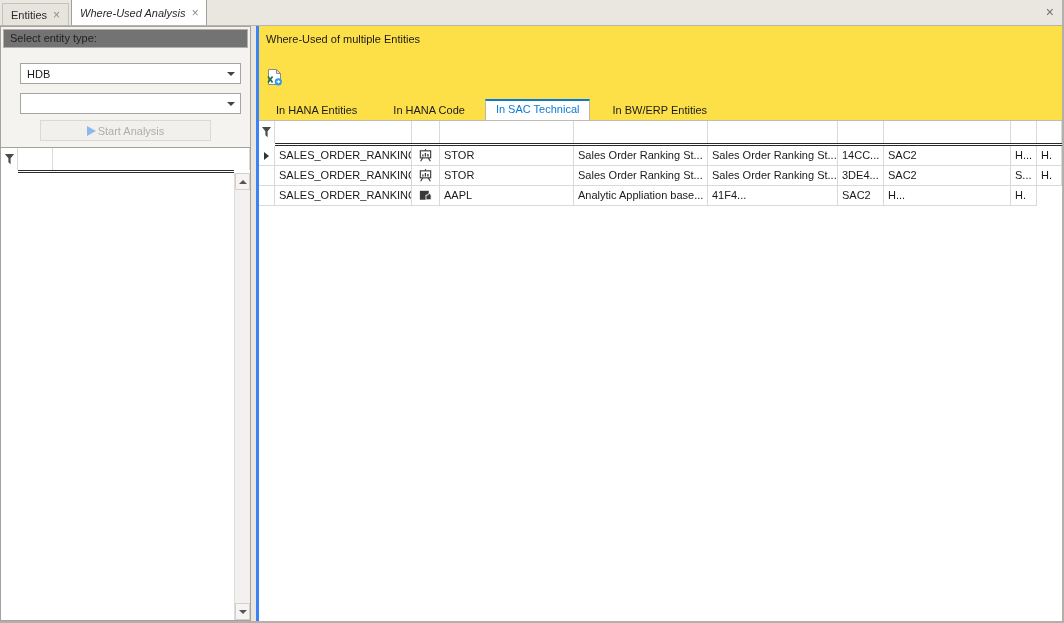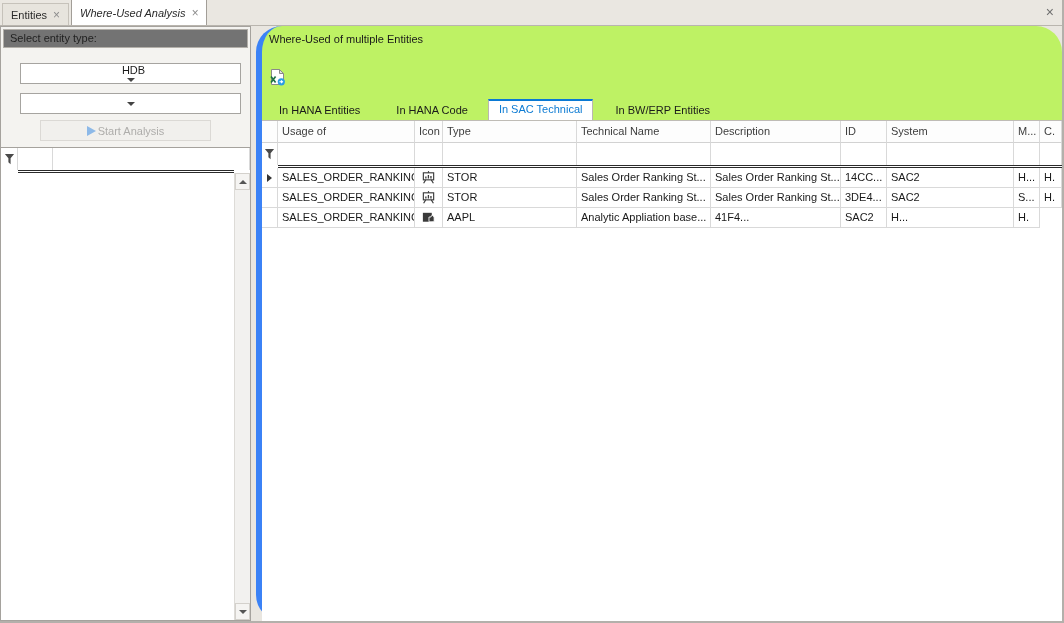--- a/index.html
+++ b/index.html
@@ -18,21 +18,21 @@
                     position:relative; z-index:2;font-style:italic; }
   .tab-close { color:#8c8c8c; font-size:12px; line-height:1; }
   .panel-close { position:absolute; right:8px; top:5px; color:#6f6f6f; font-size:14px; line-height:1; cursor:default; }
 
   
   .left-panel { position:absolute; left:0; top:26px; width:251px; bottom:0; background:#f4f3f0;
                 border:1px solid #a5a29d; }
   .lp-caption { position:absolute; left:2px; right:2px; top:2px; height:19px; background:#737373;
                 border:1px solid #b2afa9; line-height:17px; padding-left:6px; color:#222; }
   .combo { position:absolute; left:19px; width:221px; height:21px; background:#fff;
-           border:1px solid #a6a4a0; display:flex; align-items:center;flex-direction:column; }
+           border:1px solid #a6a4a0; display:flex; align-items:center; }
   .combo-value { flex:1; padding-left:6px; }
   .combo-btn { width:18px; height:100%; display:flex; align-items:center; justify-content:center; }
   .arrow-down { width:0; height:0; border-left:4px solid transparent; border-right:4px solid transparent;
                 border-top:4px solid #444; }
   .start-btn { position:absolute; left:39px; top:93px; width:171px; height:21px; background:#f1f0ed;
                border:1px solid #dbd9d5; color:#aeadab; display:flex; align-items:center; justify-content:center; gap:2px; }
   .play-tri { width:0; height:0; border-left:9px solid #8db9e8; border-top:5px solid transparent; border-bottom:5px solid transparent; }
 
   .left-grid { position:absolute; left:0; right:0; top:120px; bottom:0; background:#fff; border-top:1px solid #a5a29d; }
   .lg-filter-row { display:grid; grid-template-columns:17px 35px 1fr; height:22px; }
@@ -43,22 +43,22 @@
   .lg-scrollbar { position:absolute; right:0; top:25px; bottom:0; width:16px; background:#f2f1ef;
                   border-left:1px solid #dddbd7; }
   .sb-btn { position:absolute; left:0; right:0; height:17px; background:#f5f4f2; border:1px solid #d4d1cc;
             display:flex; align-items:center; justify-content:center; }
   .sb-up { top:0; }
   .sb-down { bottom:0; }
   .sb-arrow-up { width:0; height:0; border-left:4px solid transparent; border-right:4px solid transparent; border-bottom:4px solid #555; }
   .sb-arrow-down { width:0; height:0; border-left:4px solid transparent; border-right:4px solid transparent; border-top:4px solid #555; }
 
   
-  .main-panel { position:absolute; left:256px; top:26px; right:0; bottom:0; background:#bef264;
-                border-left:6px solid #3b82f6;border-radius:26px; }
+  .main-panel { position:absolute; left:256px; top:26px; right:0; bottom:0; background:#fde047;
+                border-left:3px solid #3b82f6; }
   .main-title { position:absolute; left:7px; top:7px; color:#1a1a1a; }
   .export-btn { position:absolute; left:5px; top:41px; width:20px; height:20px; display:flex; align-items:center; justify-content:center; }
 
   .sac-tabs { position:absolute; left:7px; top:73px; height:21px; display:flex; align-items:flex-end; }
   .sac-tab { height:20px; line-height:20px; padding:0 10px; color:#1a1a1a; cursor:default; }
   .sac-tab.t2 { margin-left:16px;text-align:center; }
   .sac-tab.t3 { margin-left:10px; }
   .sac-tab.t4 { margin-left:12px; }
   .sac-tab.active { height:21px; background:#fff; border-left:1px solid #bab7b1; border-right:1px solid #bab7b1;
                     border-top:2px solid #0a79d4; line-height:17px; color:#0c7bd3; position:relative; z-index:2; }
@@ -155,32 +155,20 @@
 
     <div class="sac-tabs">
       <div class="sac-tab t1">In HANA Entities</div>
       <div class="sac-tab t2">In HANA Code</div>
       <div class="sac-tab t3 active">In SAC Technical</div>
       <div class="sac-tab t4">In BW/ERP Entities</div>
     </div>
 
     <div class="main-grid">
 
-      <div class="grid-cols hdr">
-        <div></div>
-        <div>Usage of</div>
-        <div>Icon</div>
-        <div>Type</div>
-        <div>Technical Name</div>
-        <div>Description</div>
-        <div>ID</div>
-        <div>System</div>
-        <div>M...</div>
-        <div>C.</div>
-      </div>
 
       <div class="grid-cols flt">
         <div class="ind">
           <svg width="11" height="13" viewBox="0 0 12 14">
             <path d="M1 1 h10 l-3.8 4.6 v6.6 l-2.4 -2.1 v-4.5 z" fill="#4a4a4a"></path>
           </svg>
         </div>
         <div></div>
         <div></div>
         <div></div>

